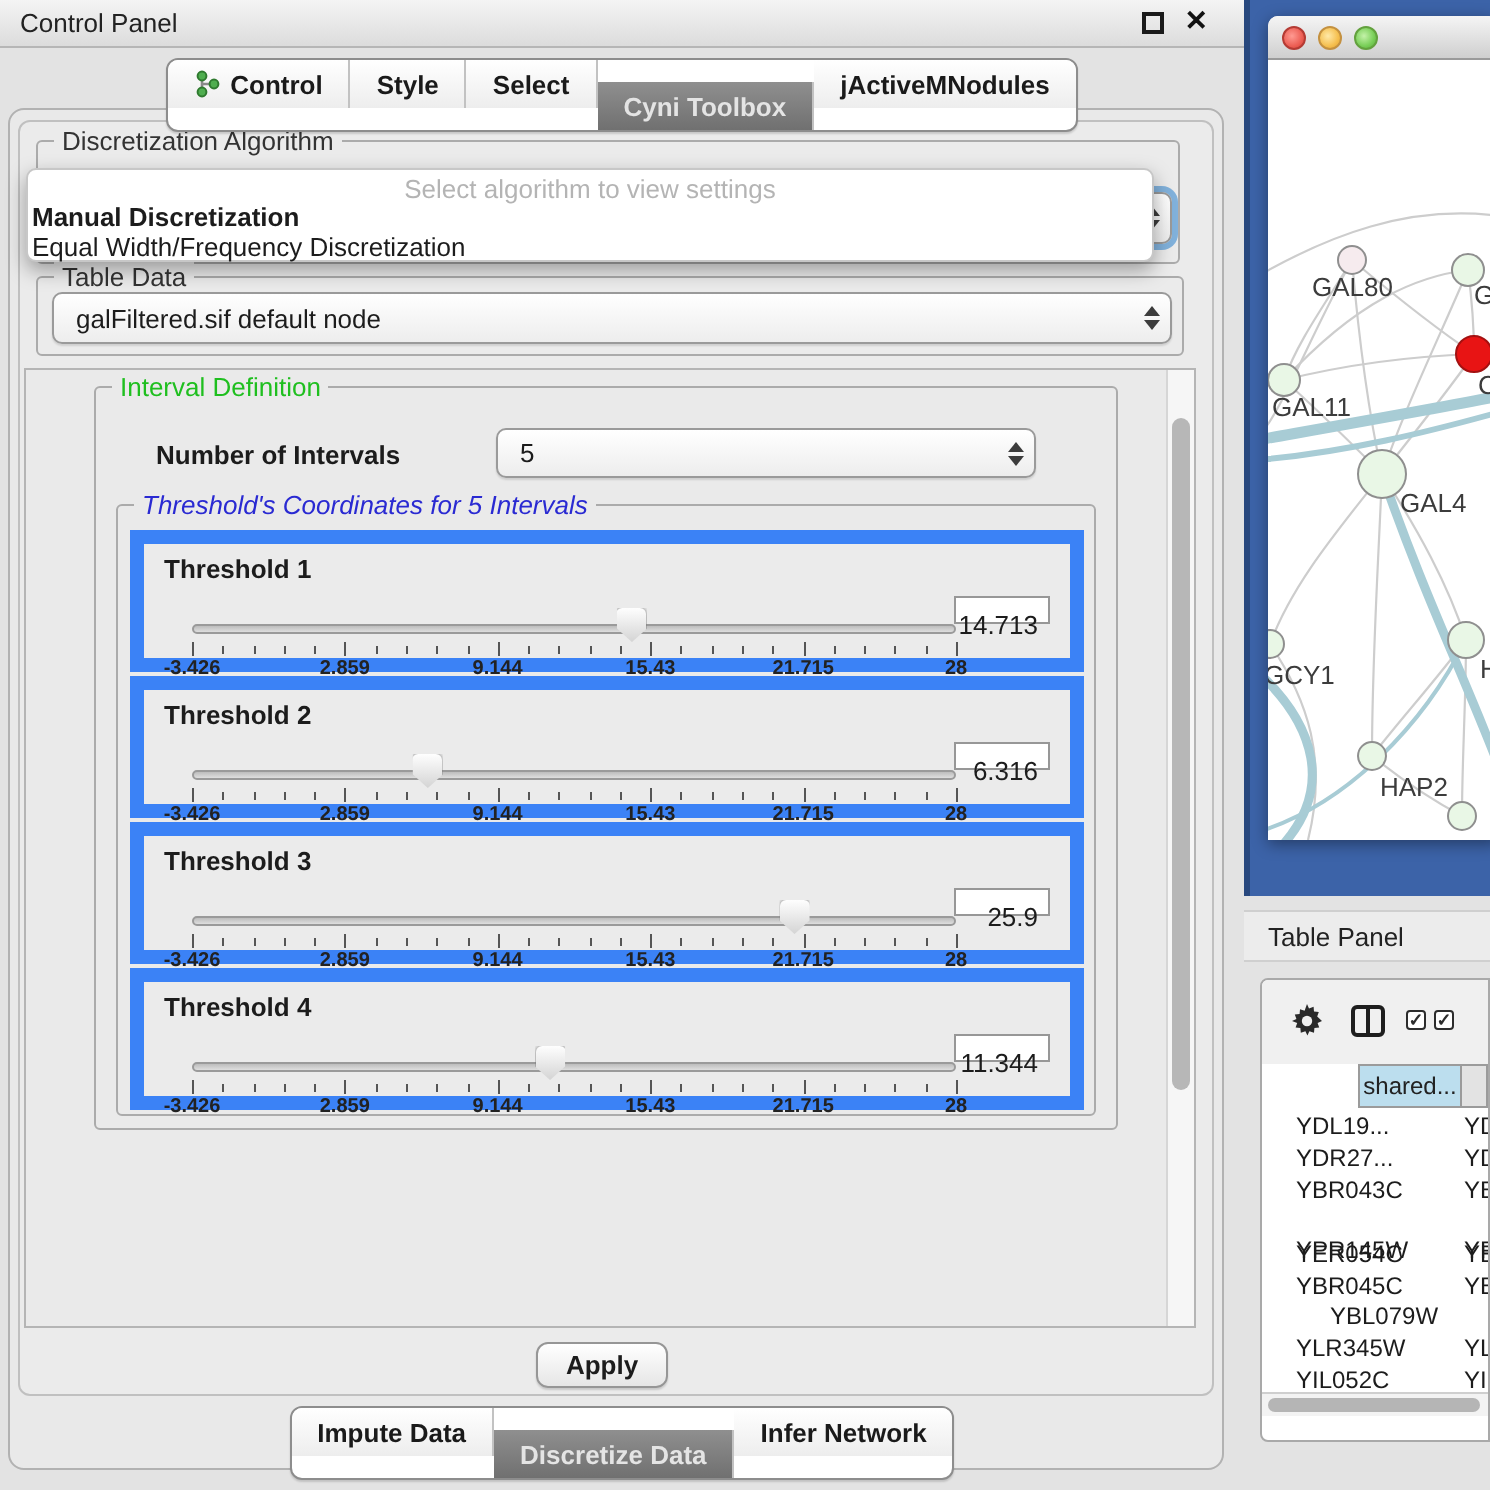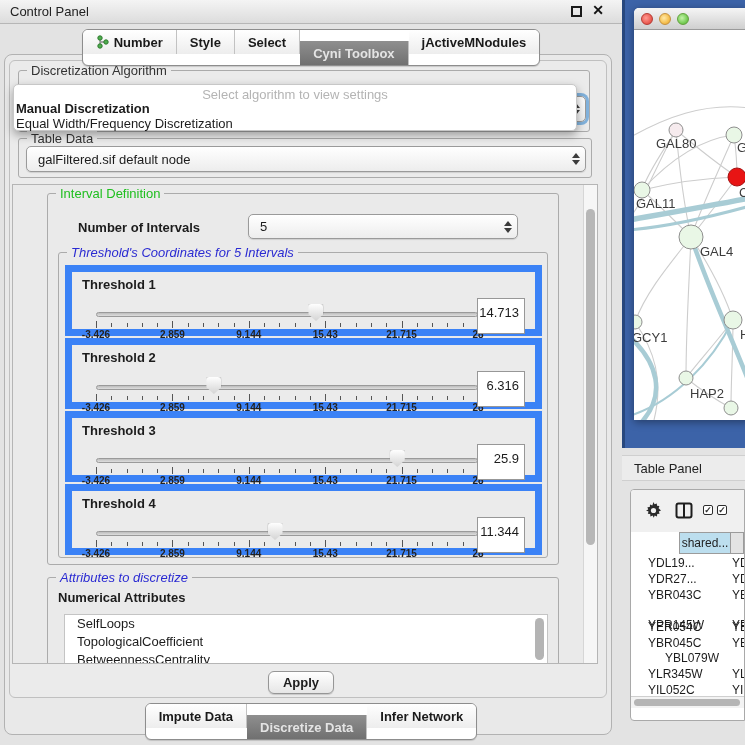--- a/index.html
+++ b/index.html
@@ -67,21 +67,21 @@
   .slider-thumb { position:absolute; top:2px; width:15px; height:17px;
     background:linear-gradient(#fefefe,#d4d4d4); border-radius:3px 3px 0 0;
     clip-path:polygon(0 0,100% 0,100% 60%,50% 100%,0 60%);
     filter:drop-shadow(0 0 1px #777); }
   .ticks { position:absolute; left:0; top:19px; width:100%; height:8px; }
   .tick { position:absolute; width:1px; background:#555; }
   .tick.minor { height:4px; top:2px; }
   .tick.major { height:7px; top:0; }
   .scale-labels { position:absolute; left:0; top:27px; width:100%; height:12px; }
   .scale-label { position:absolute; transform:translateX(-50%); font-size:10px; font-weight:700; color:#222; white-space:nowrap; }
-  .thr-value { position:absolute; right:10px; top:26px; width:48px; height:36px; background:#fff;
+  .thr-value { position:absolute; right:10px; top:26px; width:48px; height:14px; background:#fff;
     border:1px solid #979797; font-size:13px; text-align:right; padding:6px 5px 0 0; }
 
   #attr-list { position:absolute; left:16px; top:36px; width:484px; height:52px; background:#fff;
     border:1px solid #c4c4c4; overflow:hidden; }
   #attr-list .item { font-size:13px; padding-left:12px; height:18px; line-height:18px; white-space:nowrap; }
   #attr-scroll { position:absolute; right:3px; top:3px; width:9px; height:42px; background:#b4b4b4; border-radius:5px; }
 
   #apply-btn { left:268px; top:671px; width:66px; height:23px; border:1px solid #969696; border-radius:6px;
     background:linear-gradient(#ffffff,#e6e6e6); font-size:13px; font-weight:700; text-align:center; line-height:21px;
     box-shadow:0 1px 1px rgba(0,0,0,.15); }
@@ -134,21 +134,21 @@
 <div class="abs" id="top-tabs">
   <div class="segmented" id="top-seg">
       <div class="seg">
         <svg width="13" height="14" viewBox="0 0 13 14">
           <line x1="4" y1="3" x2="4" y2="11" stroke="#8a8a8a" stroke-width="1.3"></line>
           <line x1="4" y1="7" x2="10" y2="7" stroke="#8a8a8a" stroke-width="1.3"></line>
           <circle cx="4" cy="3" r="2.2" fill="#4fae4f" stroke="#2f7a2f"></circle>
           <circle cx="4" cy="11" r="2.2" fill="#4fae4f" stroke="#2f7a2f"></circle>
           <circle cx="10" cy="7" r="2.2" fill="#4fae4f" stroke="#2f7a2f"></circle>
         </svg>
-        <span>Number</span>
+        <span>Control</span>
       </div>
       <div class="seg">
         <span>Style</span>
       </div>
       <div class="seg">
         <span>Select</span>
       </div>
       <div class="seg sel">
         <span>Cyni Toolbox</span>
       </div>
@@ -376,32 +376,20 @@
                 <span class="scale-label" style="left:80%">21.715</span>
                 <span class="scale-label" style="left:100%">28</span>
               </div>
             </div>
             <div class="thr-value">11.344</div>
           </div>
         </div>
     </div>
   </div>
 
-  <div class="groupbox" style="left:34px;top:392px;width:512px;height:100px;">
-    <span class="group-title gt-blue" style="background:#eaeaea;">Attributes to discretize</span>
-    <span style="position:absolute;left:10px;top:12px;font-size:13px;font-weight:700;">Numerical Attributes</span>
-    <div id="attr-list">
-      <div id="attr-items">
-          <div class="item">SelfLoops</div>
-          <div class="item">TopologicalCoefficient</div>
-          <div class="item">BetweennessCentrality</div>
-        </div>
-      <div id="attr-scroll"></div>
-    </div>
-  </div>
 
   <div id="vscroll-track">
     <div id="vscroll-thumb"></div>
   </div>
 </div>
 
 <div class="abs" id="apply-btn">Apply</div>
 
 <div class="abs" id="bottom-tabs">
   <div class="segmented" id="bottom-seg">

